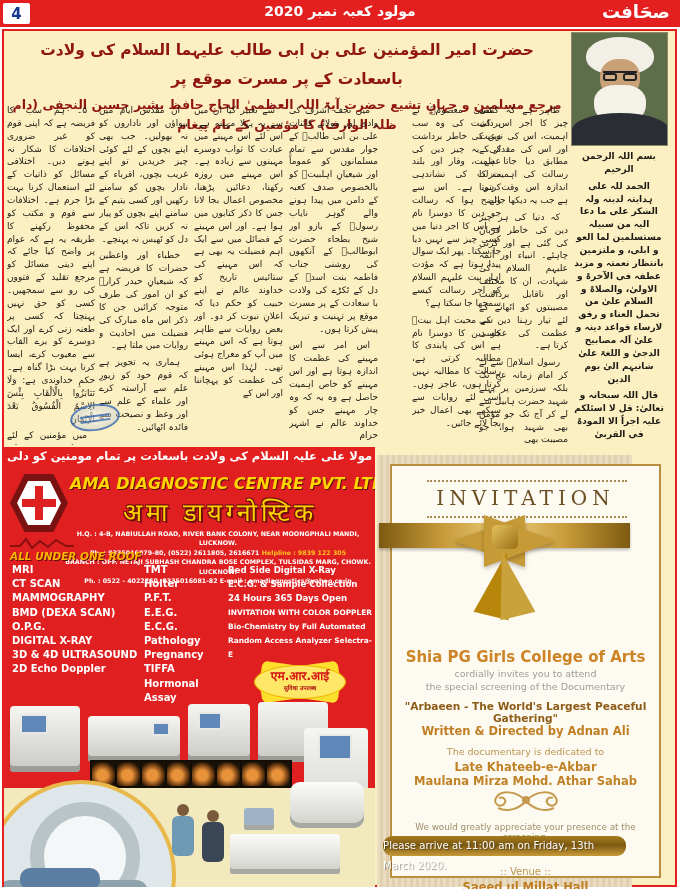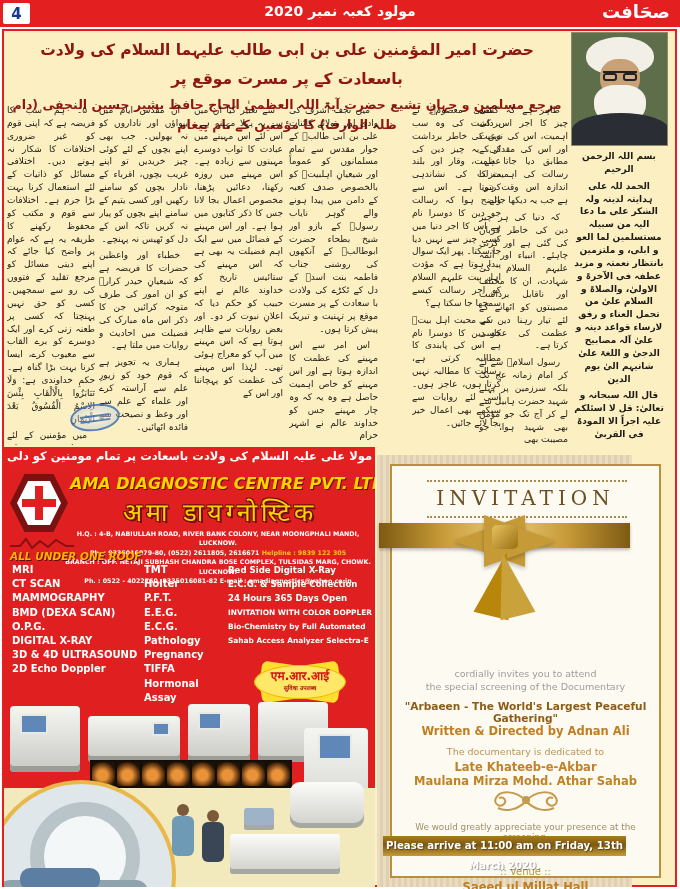--- a/index.html
+++ b/index.html
@@ -151,22 +151,22 @@
   .inv-film{position:absolute;left:0;right:0;top:234px;text-align:center;color:#8d5c17;
       font-weight:bold;font-size:10.6px;}
   .inv-credit{position:absolute;left:0;right:0;top:258px;text-align:center;color:#c07d22;
       font-weight:bold;font-size:11.5px;}
   .inv-ded{position:absolute;left:0;right:0;top:280px;text-align:center;color:#b99653;font-size:9.5px;}
   .inv-name{position:absolute;left:0;right:0;text-align:center;color:#c08227;font-weight:bold;font-size:11.5px;}
   .flourish{position:absolute;left:50%;top:322px;margin-left:-60px;width:120px;height:26px;}
   .inv-appr{position:absolute;left:0;right:0;top:356px;text-align:center;color:#a08e6a;font-size:8.8px;}
   .gold-band{position:absolute;left:4px;right:4px;top:372px;height:20px;
       background:linear-gradient(180deg,#a87c1e,#7d5a12 45%,#c79a38);
-      color:#ffffff;font-weight:bold;font-size:10.2px;text-align:center;line-height:20px;
-      text-shadow:1px 1px 1px rgba(0,0,0,.4);}
+      color:#ffffff;font-weight:normal;font-size:10.2px;text-align:left;line-height:20px;
+      text-shadow:1px 1px 1px rgba(0,0,0,.4);border-radius:9px;}
   .inv-venue-label{position:absolute;left:0;right:0;top:400px;text-align:center;color:#b99653;font-size:10px;}
   .inv-venue-name{position:absolute;left:0;right:0;top:414px;text-align:center;color:#c07d22;font-weight:bold;font-size:11.5px;}
 </style>
 </head>
 <body>
 
 <div class="page">
 
   <div class="masthead">
     <div class="pageno-box">4</div>
@@ -265,21 +265,21 @@
       <div>Pathology</div>
       <div>Pregnancy TIFFA</div>
       <div>Hormonal Assay</div>
     </div>
     <div class="svc s3">
       <div>Bed Side Digital X-Ray</div>
       <div>E.C.G. &amp; Sample Collection</div>
       <div>24 Hours 365 Days Open</div>
       <div>INVITATION WITH COLOR DOPPLER</div>
       <div>Bio-Chemistry by Full Automated</div>
-      <div>Sahab Access Analyzer Selectra-E</div>
+      <div>Random Access Analyzer Selectra-E</div>
     </div>
 
     <div class="badge">
       <div class="spike"></div>
         <div class="spike2"></div>
       <div class="core">
         <div class="b1">एम.आर.आई</div>
         <div class="b2">सुविधा उपलब्ध</div>
       </div>
     </div>
@@ -327,20 +327,21 @@
       <div class="gray-box" style="left:286px;top:-6px;width:74px;height:46px;border-radius:10px;"></div>
       <div class="gray-box" style="left:240px;top:20px;width:30px;height:22px;background:#9fb3c8;"></div>
     </div>
   </div>
 
   <div class="invite">
     <div class="card">
       <div class="dots" style="top:14px;"></div>
       <div class="inv-title">INVITATION</div>
       <div class="dots" style="top:50px;"></div>
+      <div class="inv-host">Shia PG Girls College of Arts</div>
       <div class="inv-gray" style="top:202px;">cordially invites you to attend</div>
       <div class="inv-gray" style="top:215px;">the special screening of the Documentary</div>
       <div class="inv-film">"Arbaeen - The World's Largest Peaceful Gathering"</div>
       <div class="inv-credit">Written &amp; Directed by Adnan Ali</div>
       <div class="inv-ded">The documentary is dedicated to</div>
       <div class="inv-name" style="top:294px;">Late Khateeb-e-Akbar</div>
       <div class="inv-name" style="top:308px;">Maulana Mirza Mohd. Athar Sahab</div>
       <svg class="flourish" viewBox="0 0 120 26">
         <g fill="none" stroke="#c49a4e" stroke-width="2">
           <path d="M60,13 C50,2 34,2 30,10 C27,16 34,20 38,16 C41,13 38,8 33,10"></path>

